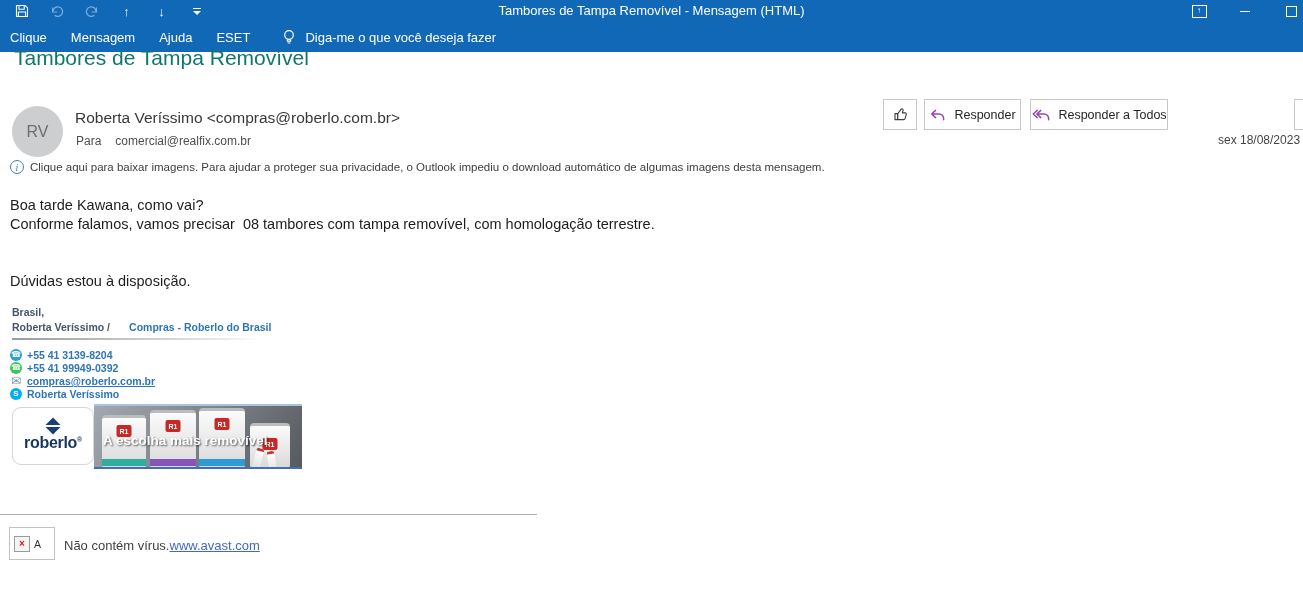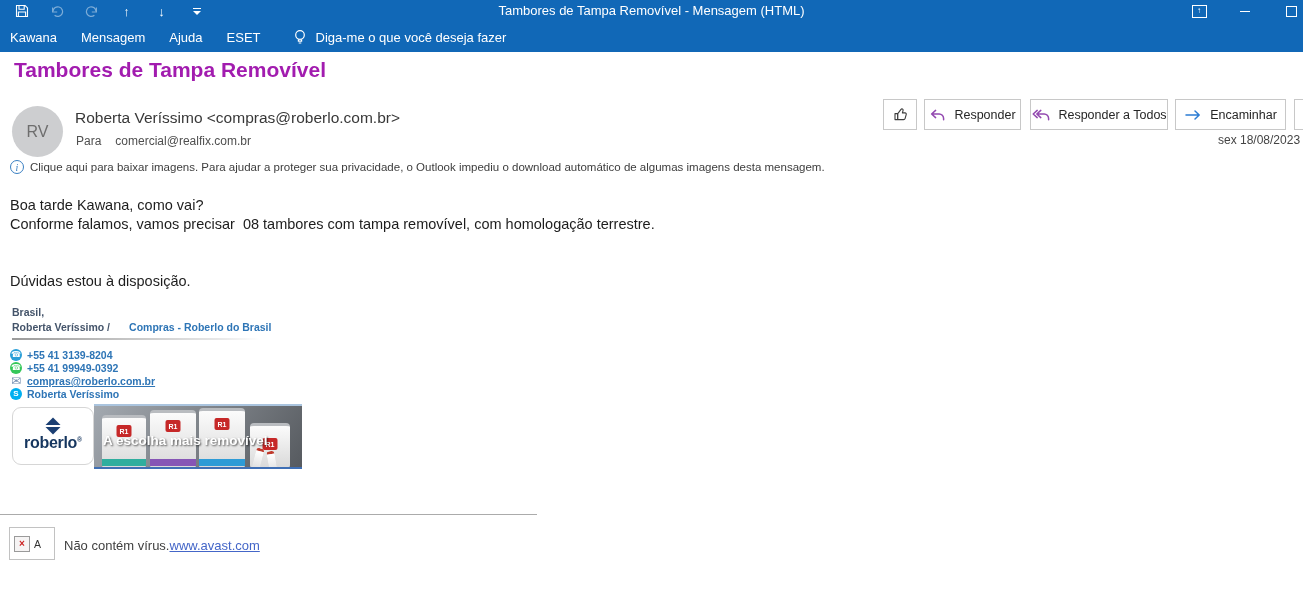--- a/index.html
+++ b/index.html
@@ -26,21 +26,21 @@
 
   
   .menubar { position:absolute; left:0; top:22px; width:100%; height:30px; background:#1168b7;
              display:flex; align-items:center; padding-left:10px; color:#fff; font-size:13px; }
   .menu-item { padding:0 12px; height:30px; display:flex; align-items:center; cursor:default; }
   .menu-item:first-child { padding-left:0; }
   .tellme { display:flex; align-items:center; gap:9px; margin-left:20px; }
   .bulb svg { display:block; }
 
   
-  .subject { position:absolute; left:14px; top:58px; font-size:21px; color:#a21caf;font-weight:bold; }
+  .subject { position:absolute; left:14px; top:46px; font-size:21px; color:#0f766e; }
   .avatar { position:absolute; left:12px; top:106px; width:51px; height:51px; border-radius:50%;
             background:#cdced0; color:#6e6e6e; display:flex; align-items:center; justify-content:center;
             font-size:16px; }
   .sender { position:absolute; left:75px; top:109px; font-size:15.5px; color:#383838; }
   .to-row { position:absolute; left:76px; top:134px; font-size:12px; color:#4f4f4f; display:flex; gap:14px; }
 
   .hbtn { position:absolute; top:99px; height:31px; background:#fff; border:1px solid #c8c8c8;
           display:flex; align-items:center; justify-content:center; gap:8px; font-size:12.5px; color:#262626; cursor:default; }
   .hbtn svg { display:block; }
   .date { position:absolute; left:1218px; top:133px; font-size:12px; color:#444; white-space:nowrap; }
@@ -146,21 +146,21 @@
       <span class="wc">
           <span class="wc-min-bar"></span>
         </span>
       <span class="wc">
           <span class="wc-max-box"></span>
         </span>
     </div>
   </div>
 
   <div class="menubar">
-    <span class="menu-item">Kawana</span>
+    <span class="menu-item">Clique</span>
     <span class="menu-item">Mensagem</span>
     <span class="menu-item">Ajuda</span>
     <span class="menu-item">ESET</span>
     <span class="tellme">
       <span class="bulb">
         <svg width="14" height="17" viewBox="0 0 14 17">
             <circle cx="7" cy="6" r="4.3" stroke="#fff" stroke-width="1.2" fill="none"></circle>
             <path d="M5.4 10.2 v2 h3.2 v-2 M5.7 14 h2.6" stroke="#fff" stroke-width="1.2" fill="none"></path>
           </svg>
       </span>
@@ -189,26 +189,20 @@
         <path d="M6.6 2.4 2.6 6 l4 3.6 M2.6 6 h7.6 a4.4 4.4 0 0 1 4.4 4.4 v1.4" stroke="#9349b0" stroke-width="1.5" fill="none" stroke-linecap="round" stroke-linejoin="round"></path>
       </svg>
     <span>Responder</span>
   </div>
   <div class="hbtn" style="left:1030px; width:138px;">
     <svg width="19" height="14" viewBox="0 0 19 14">
         <path d="M6.2 2.4 2.2 6 l4 3.6 M9.8 2.4 5.8 6 l4 3.6 M5.8 6 h7.4 a4.4 4.4 0 0 1 4.4 4.4 v1.4" stroke="#9349b0" stroke-width="1.5" fill="none" stroke-linecap="round" stroke-linejoin="round"></path>
       </svg>
     <span>Responder a Todos</span>
   </div>
-  <div class="hbtn" style="left:1175px; width:111px;">
-    <svg width="18" height="12" viewBox="0 0 18 12">
-        <path d="M2 6 h13 M11 2 l4.2 4 -4.2 4" stroke="#2b7cd3" stroke-width="1.5" fill="none" stroke-linecap="round" stroke-linejoin="round"></path>
-      </svg>
-    <span>Encaminhar</span>
-  </div>
   <div class="hbtn" style="left:1294px; width:22px;"></div>
 
   <div class="date">sex 18/08/2023 1</div>
 
   <div class="infobar">
     <span class="info-icon">i</span>
     <span>Clique aqui para baixar imagens. Para ajudar a proteger sua privacidade, o Outlook impediu o download automático de algumas imagens desta mensagem.</span>
   </div>
 
   <div class="bodyline" style="top:197px;">Boa tarde Kawana, como vai?</div>

